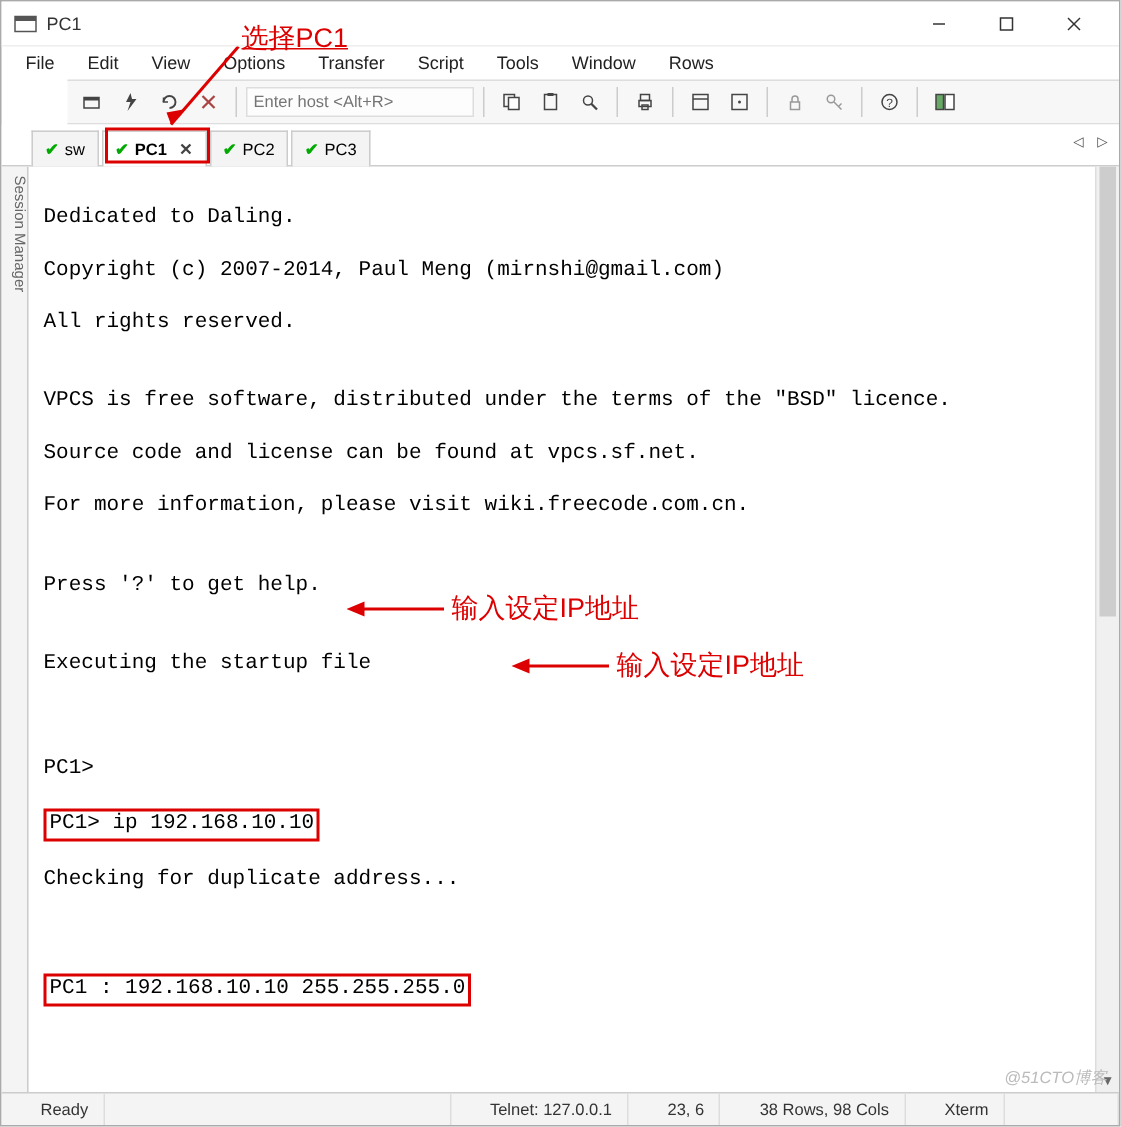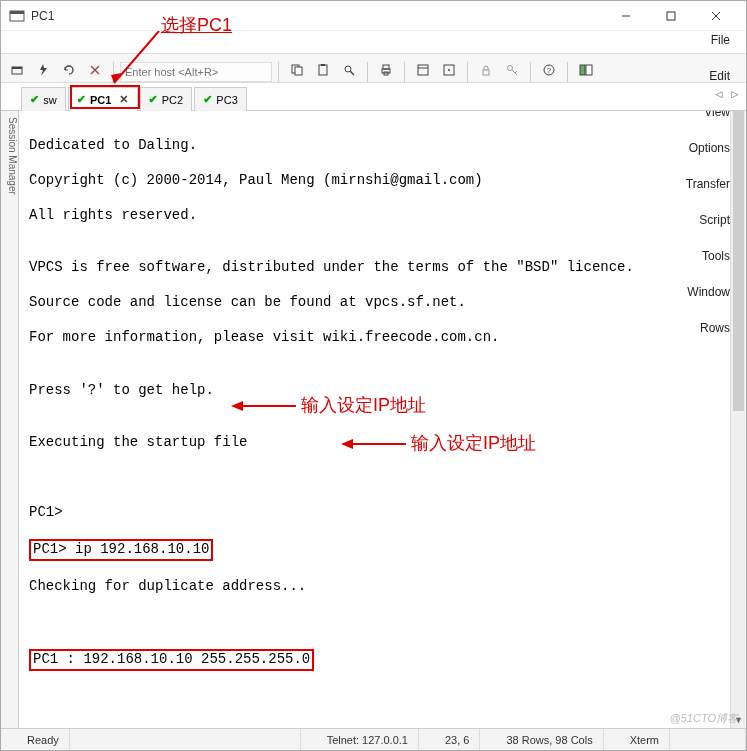--- a/index.html
+++ b/index.html
@@ -3,23 +3,23 @@
 <meta charset="utf-8">
 <style>
 * { box-sizing: border-box; margin: 0; padding: 0; }
 body { font-family: "Segoe UI", Tahoma, sans-serif; font-size: 12px; background: #fff; width: 747px; height: 751px; overflow: hidden; position: relative; border: 1px solid #aaa; }
 .titlebar { height: 30px; background: #fff; display: flex; align-items: center; padding: 0 8px; border-bottom: 1px solid #eee; }
 .titlebar .app-icon { width: 16px; height: 16px; margin-right: 6px; display: inline-flex; align-items: center; justify-content: center; }
 .titlebar .title { flex: 0 0 auto; font-size: 12px; color: #333; }
 .titlebar .spacer { flex: 1; }
 .win-btn { width: 45px; height: 28px; display: flex; align-items: center; justify-content: center; color: #555; }
 .win-btn svg { width: 10px; height: 10px; }
-.menubar { height: 22px; display: flex; align-items: flex-end; padding: 0 6px; gap: 18px; flex-direction: column; }
+.menubar { height: 22px; display: flex; align-items: center; padding: 0 6px; gap: 2px; }
 .menubar .menu-item { padding: 2px 10px; font-size: 12px; color: #222; }
-.toolbar { height: 30px; border-top: 1px solid #ddd; border-bottom: 1px solid #ddd; background: #f7f7f7; display: flex; align-items: flex-end; padding: 0 4px; gap: 2px; }
+.toolbar { height: 30px; border-top: 1px solid #ddd; border-bottom: 1px solid #ddd; background: #f7f7f7; display: flex; align-items: center; padding: 0 4px; gap: 2px; margin-left: 44px; }
 .toolbar .sep { width: 1px; height: 20px; background: #ccc; margin: 0 4px; }
 .tb-btn { width: 24px; height: 24px; display: flex; align-items: center; justify-content: center; border: 1px solid transparent; }
 .tb-btn svg { width: 14px; height: 14px; }
 .quick-input { font-size: 11px; color: #888; padding: 2px 4px; min-width: 120px; height: 20px; background: #fdfdfd; border: 1px solid #ddd; }
 .tabbar { height: 28px; border-bottom: 1px solid #ccc; display: flex; align-items: flex-end; padding-left: 20px; position: relative; background: #fff; }
 .tab { height: 24px; border: 1px solid #ccc; border-bottom: none; display: flex; align-items: center; padding: 0 8px; margin-right: 2px; background: #f4f4f4; font-size: 11px; gap: 4px; position: relative; top: 1px; }
 .tab.active { background: #fff; font-weight: bold; }
 .tab .check { color: #0a0; font-weight: bold; }
 .tab .close { color: #444; font-weight: bold; margin-left: 4px; }
 .tab-nav-right { position: absolute; right: 4px; top: 4px; display: flex; gap: 2px; }
@@ -201,21 +201,21 @@
   <div class="tab-nav-right">
     <div class="tab-nav-btn">◁</div>
     <div class="tab-nav-btn">▷</div>
   </div>
 </div>
 
 <div class="main">
   <div class="sidebar">Session Manager</div>
   <div class="terminal">
 <span class="line">Dedicated to Daling.</span>
-<span class="line">Copyright (c) 2000-2014, Paul Meng (mirnshi@gmail.com)</span>
+<span class="line">Copyright (c) 2007-2014, Paul Meng (mirnshi@gmail.com)</span>
 <span class="line">All rights reserved.</span>
 <span class="line"></span>
 <span class="line">VPCS is free software, distributed under the terms of the "BSD" licence.</span>
 <span class="line">Source code and license can be found at vpcs.sf.net.</span>
 <span class="line">For more information, please visit wiki.freecode.com.cn.</span>
 <span class="line"></span>
 <span class="line">Press '?' to get help.</span>
 <span class="line"></span>
 <span class="line">Executing the startup file</span>
 <span class="line"></span>

